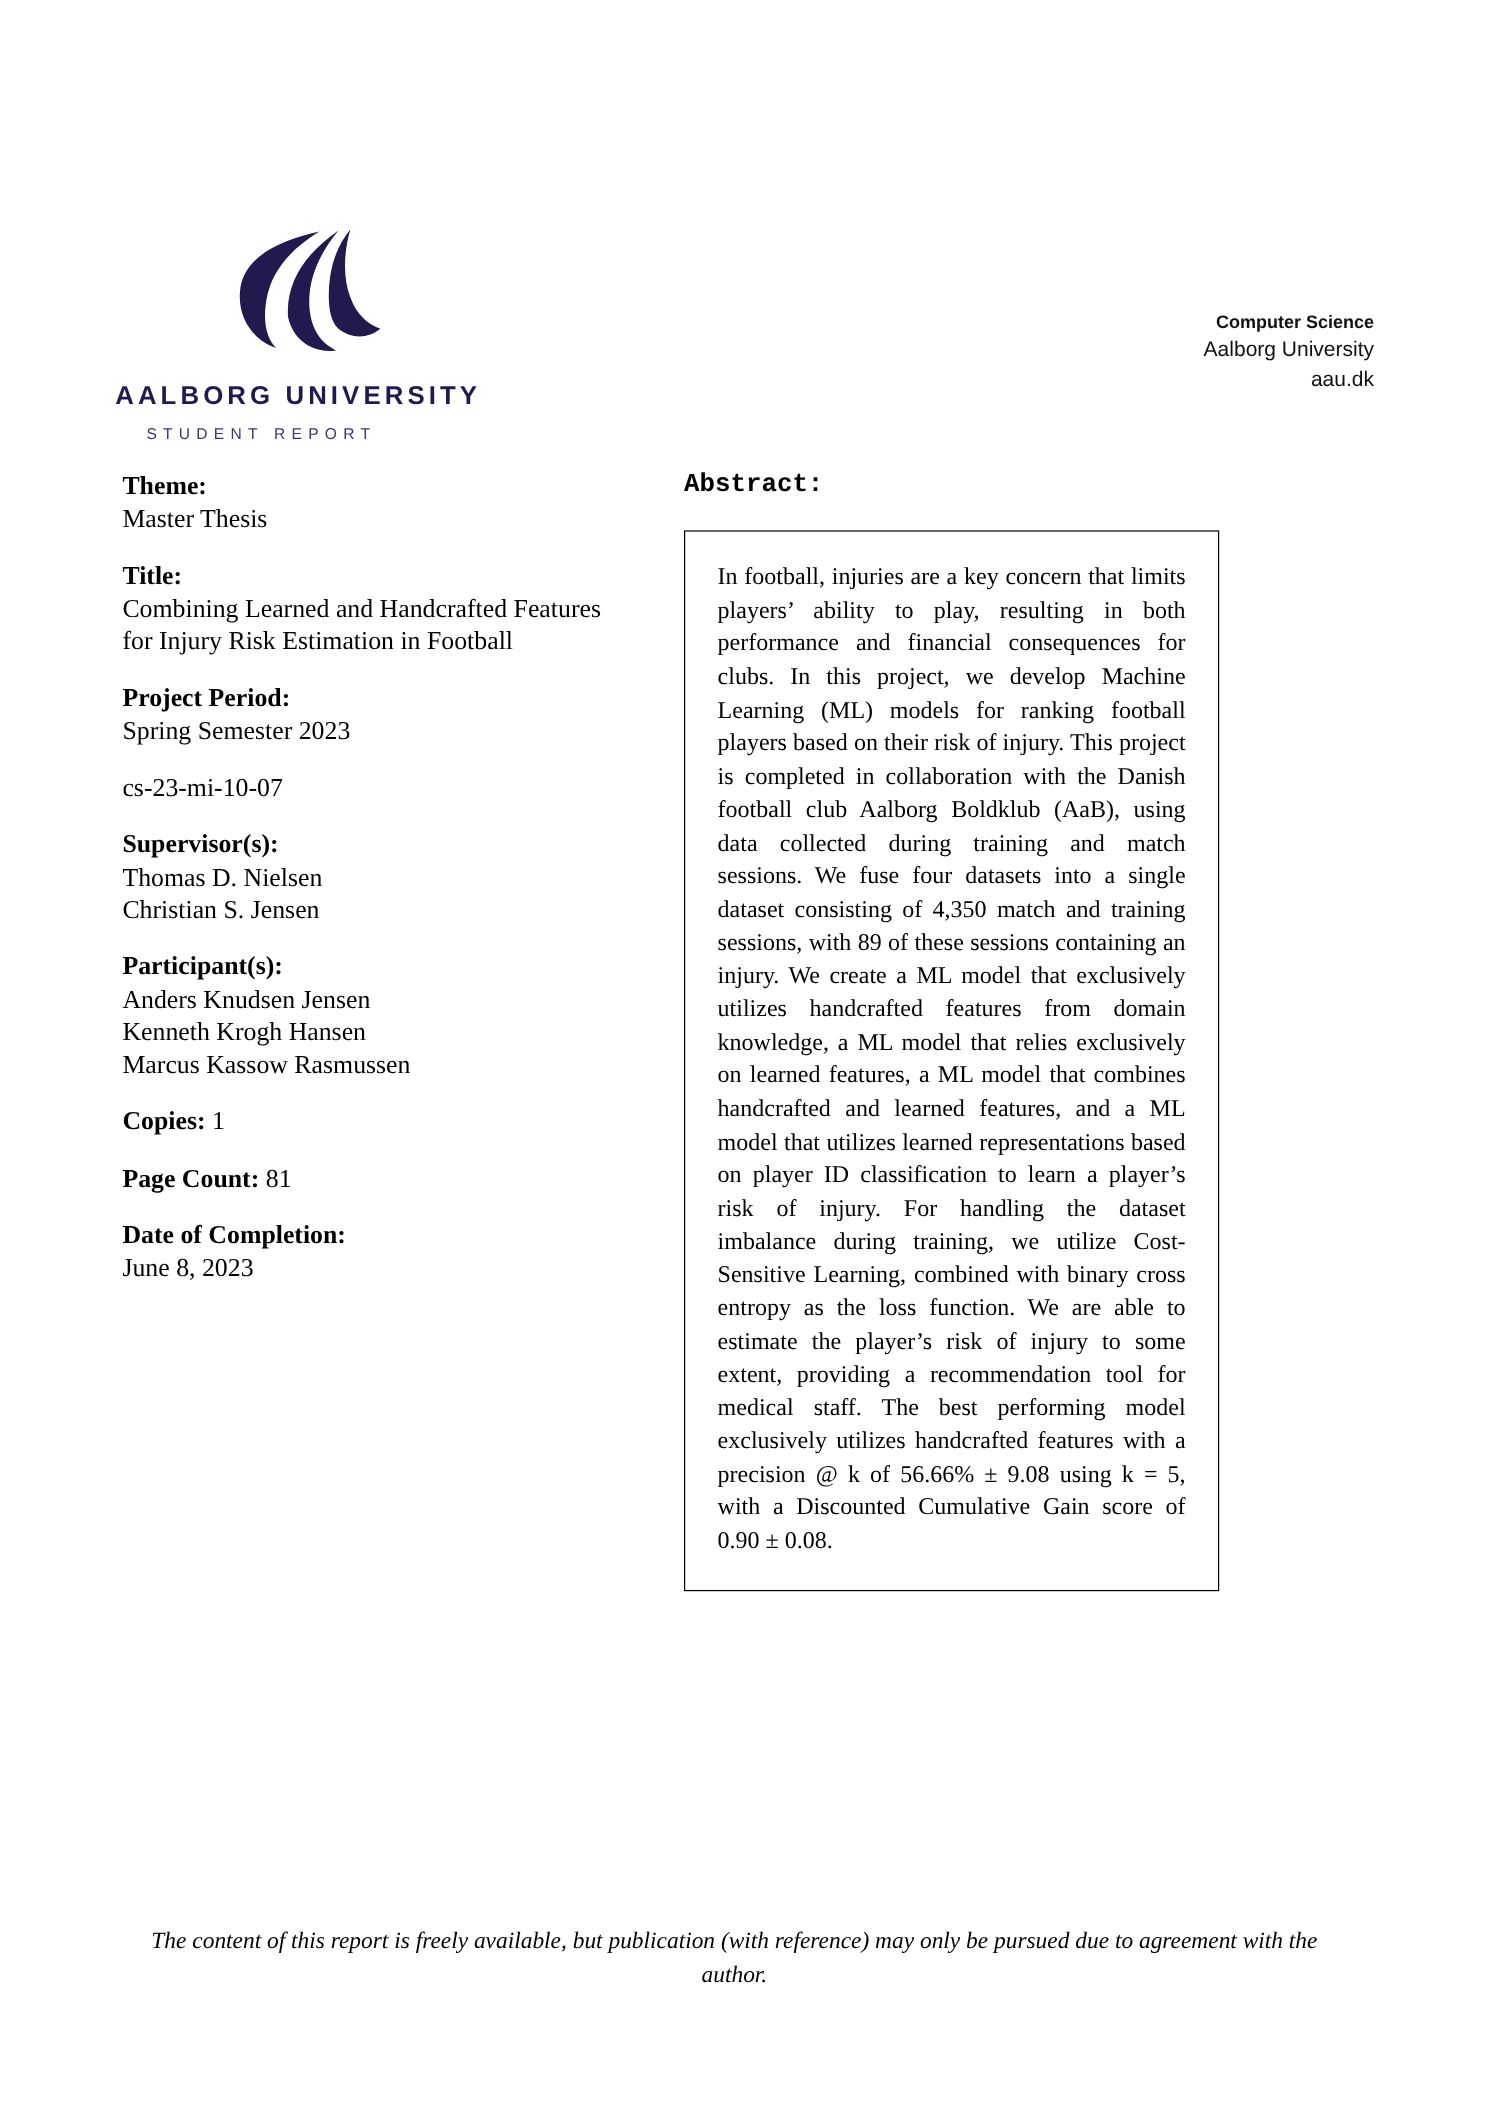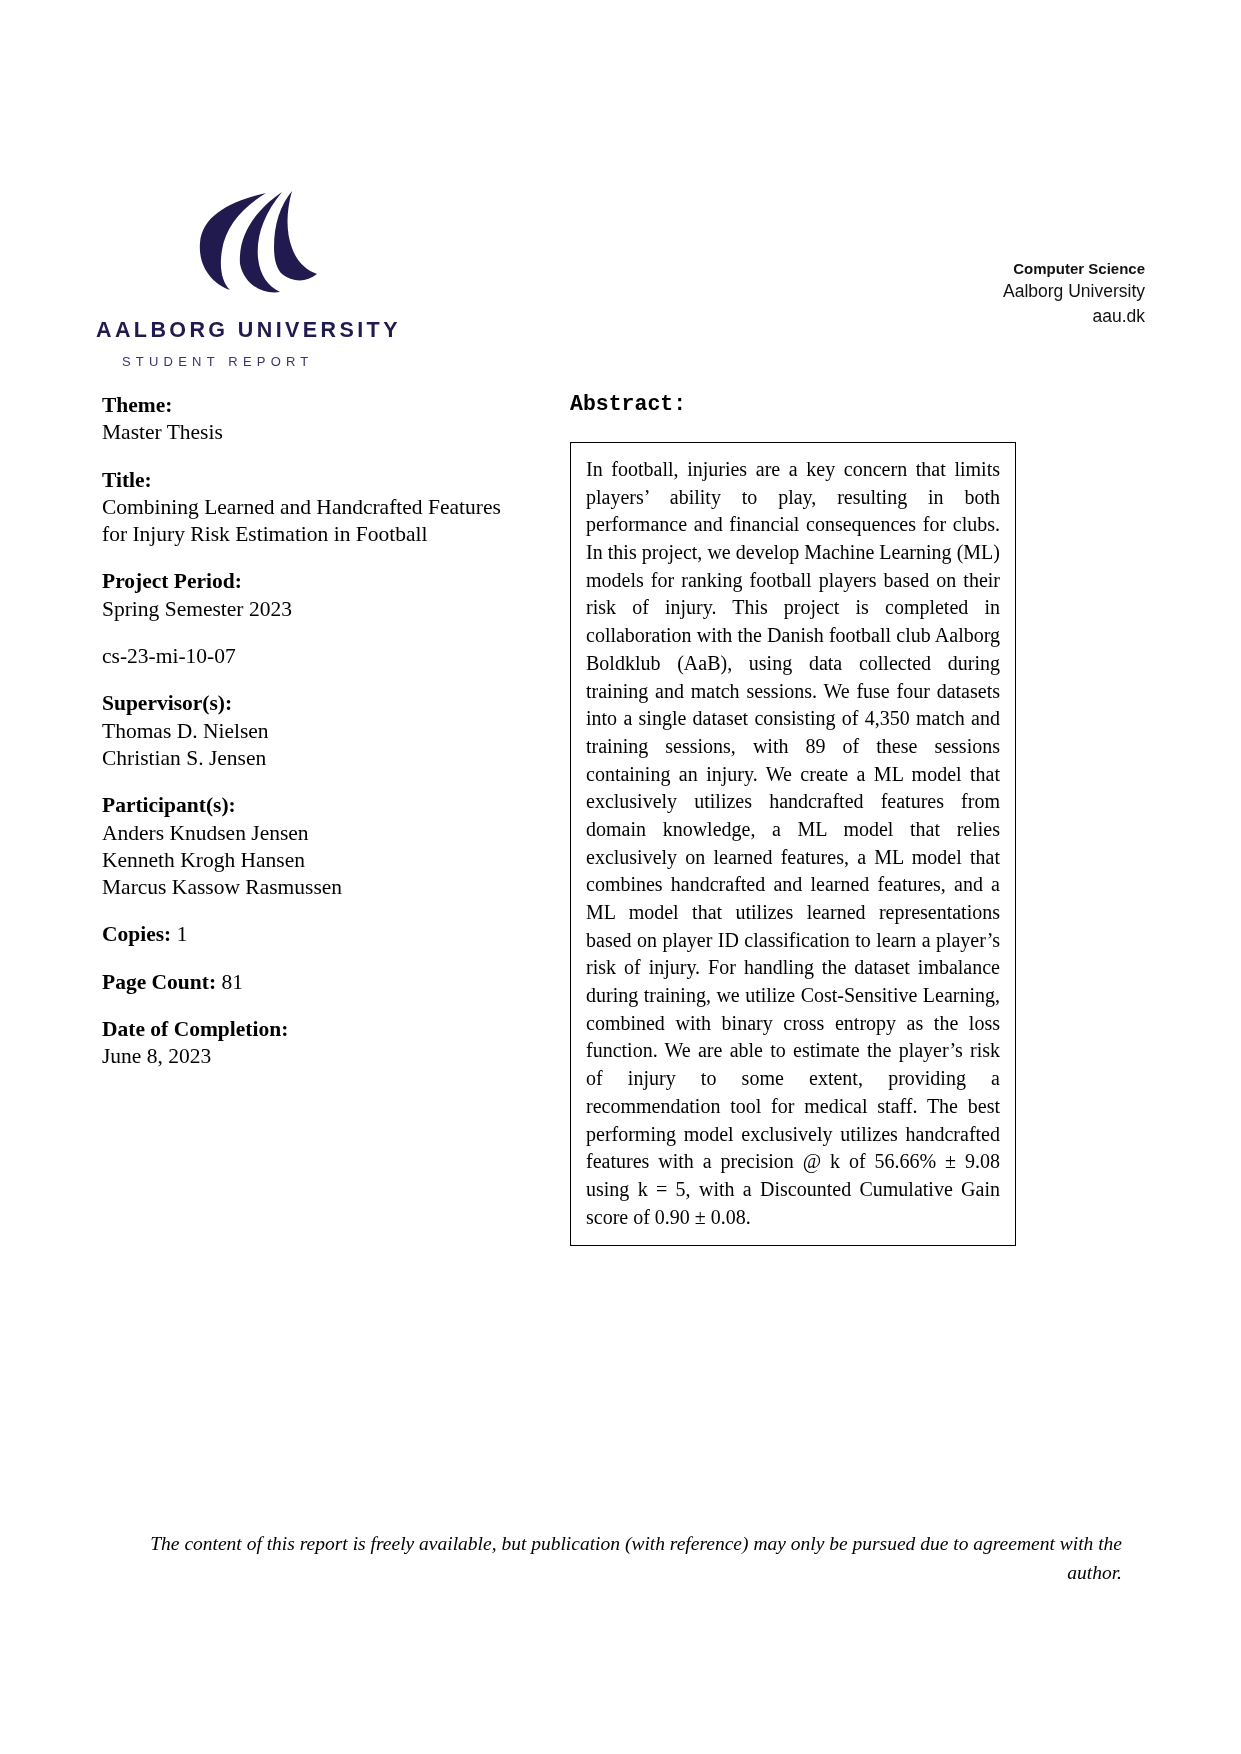--- a/index.html
+++ b/index.html
@@ -96,32 +96,32 @@
     margin-top: 26px;
     border: 1.4px solid #000000;
     padding: 9px 11px 10px 11px;
     font-size: 20px;
     line-height: 1.385;
     text-align: justify;
     hyphens: auto;
     box-sizing: border-box;
     width: 446px;
   }
-  .abstract-box p { margin: 4px; }
+  .abstract-box p { margin: 16px; }
 
   
   .footer {
     position: absolute;
     left: 102px;
-    top: 1530px;
+    top: 1604px;
     width: 1020px;
     font-style: italic;
     font-size: 19.5px;
     line-height: 1.48;
-    text-align: right;
+    text-align: center;
   }
 </style>
 </head>
 <body>
 
 <div class="page">
 
   <div class="header">
 
     <div class="logo-block">

